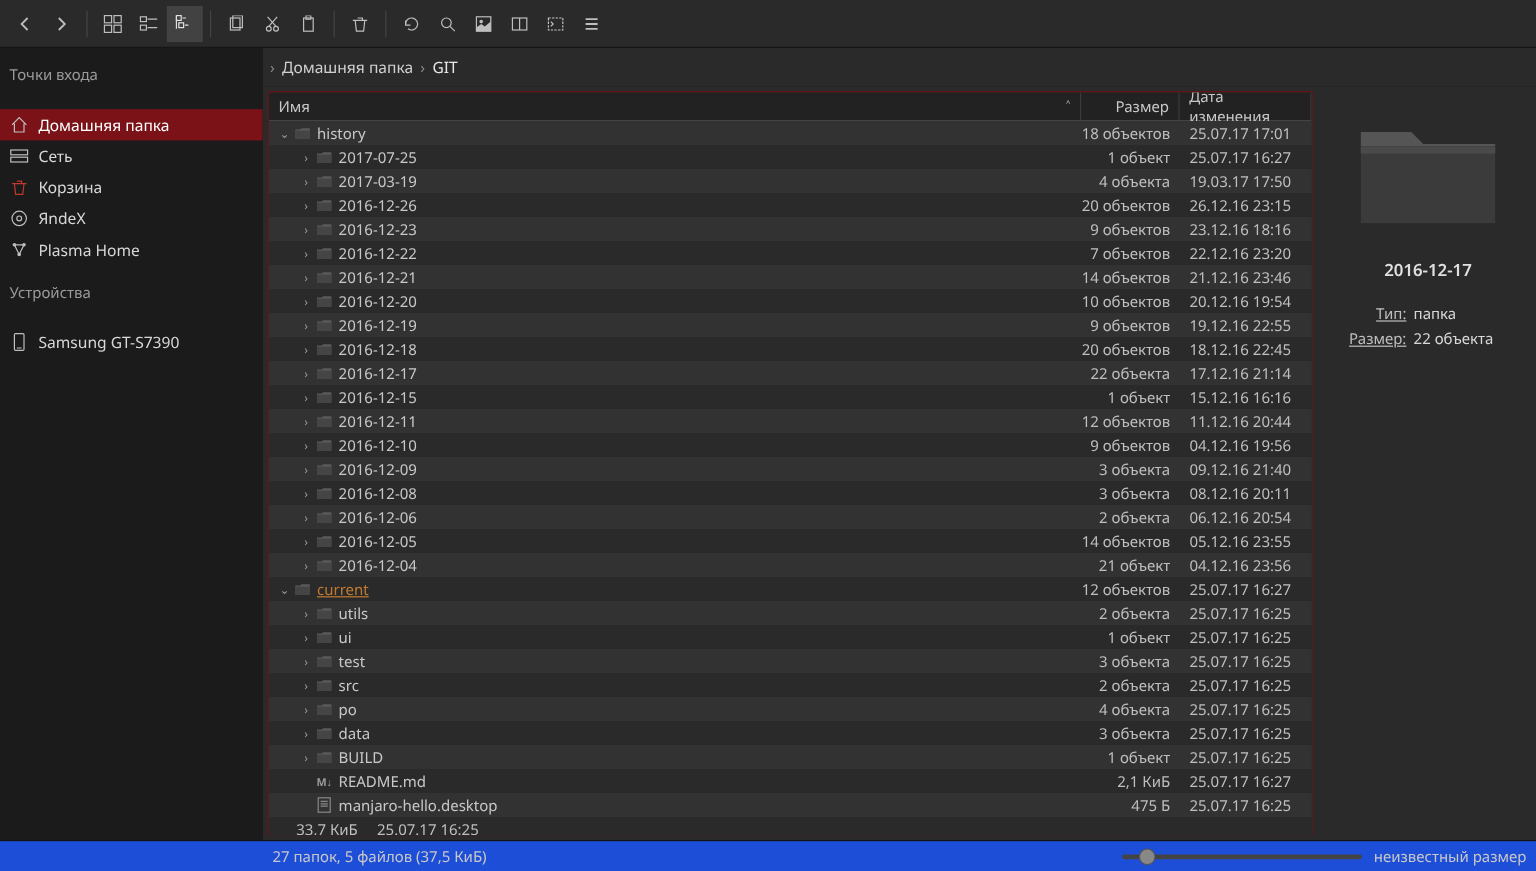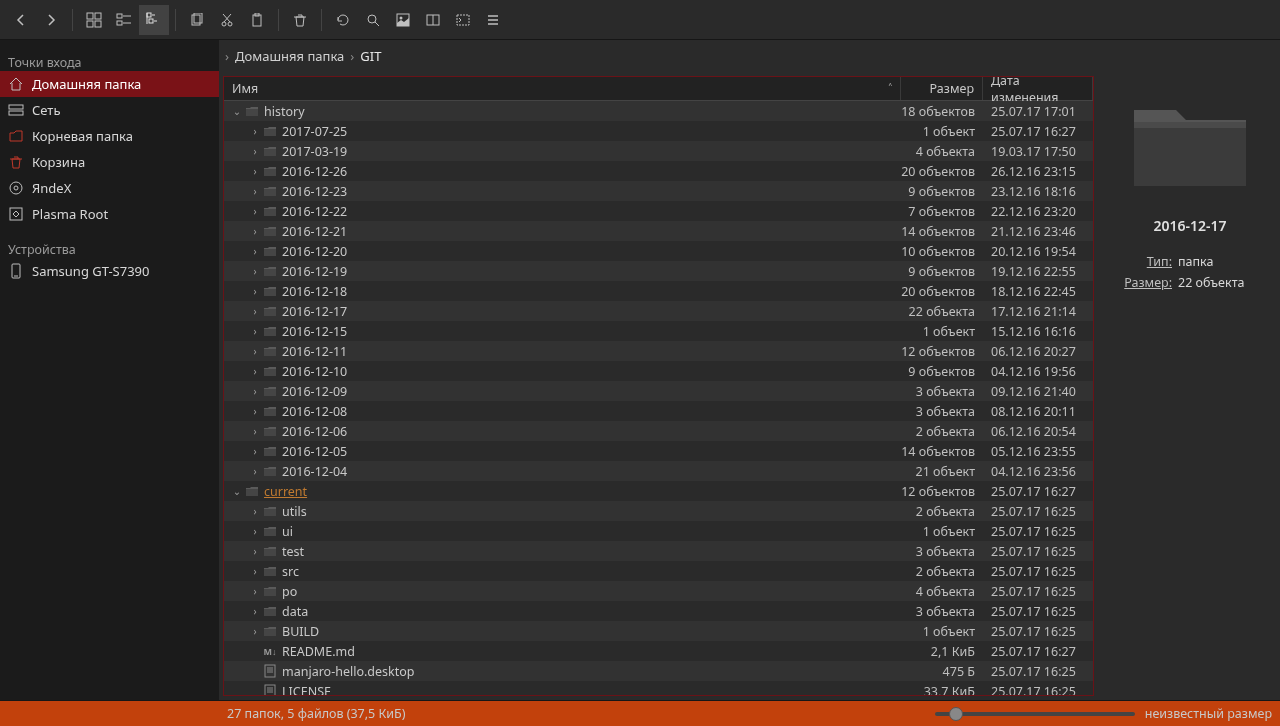--- a/index.html
+++ b/index.html
@@ -9,21 +9,21 @@
 .toolbar { height: 40px; background: #2a2a2a; display: flex; align-items: center; padding: 0 6px; gap: 0; border-bottom: 1px solid #161616; }
 .tool-btn { width: 30px; height: 30px; display: flex; align-items: center; justify-content: center; color: #bfbfbf; cursor: pointer; }
 .tool-btn.active { background: #424242; }
 .tool-sep { width: 1px; height: 22px; background: #444; margin: 0 6px; }
 
 
 .main { flex: 1; display: flex; overflow: hidden; }
 
 
 .sidebar { width: 219px; background: #1b1b1b; padding-top: 8px; overflow-y: auto; }
-.side-header { color: #9a9a9a; font-size: 12.5px; padding: 6px 8px 0 8px; }
+.side-header { color: #9a9a9a; font-size: 12.5px; padding: 6px 8px 20px 8px; }
 .side-item { display: flex; align-items: center; gap: 8px; padding: 4px 8px 4px 8px; height: 26px; color: #d8d8d8; cursor: pointer; }
 .side-item.active { background: #7a1217; color: #fff; }
 .side-icon { width: 16px; height: 16px; display: flex; align-items: center; justify-content: center; flex-shrink: 0; }
 
 
 .content { flex: 1; display: flex; flex-direction: column; }
 
 
 .breadcrumb { height: 32px; background: #2a2a2a; display: flex; align-items: center; padding: 0 6px; color: #d0d0d0; }
 .crumb { display: flex; align-items: center; gap: 4px; padding: 0 6px; cursor: pointer; }
@@ -53,21 +53,21 @@
 
 
 .preview { width: 180px; background: #2a2a2a; display: flex; flex-direction: column; align-items: center; padding-top: 20px; }
 .preview-folder { width: 128px; height: 100px; margin-bottom: 24px; }
 .preview-title { font-size: 14px; font-weight: 600; color: #e0e0e0; margin-bottom: 18px; }
 .preview-row { display: flex; gap: 6px; font-size: 12.5px; margin-bottom: 4px; width: 140px; }
 .preview-label { text-align: right; width: 52px; color: #bfbfbf; text-decoration: underline; }
 .preview-value { color: #d8d8d8; }
 
 
-.status { height: 26px; background: #c2410c; border-top: 1px solid #161616; display: flex; align-items: center; padding: 0 8px; color: #c8c8c8; font-size: 12.5px; gap: 10px; }
+.status { height: 26px; background: #1d4ed8; border-top: 1px solid #161616; display: flex; align-items: center; padding: 0 8px; color: #c8c8c8; font-size: 12.5px; gap: 10px; }
 .status-left { margin-left: 219px; flex: 1; }
 .zoom { display: flex; align-items: center; gap: 0; }
 .zoom-track { width: 200px; height: 4px; background: #444; position: relative; border-radius: 2px; }
 .zoom-thumb { position: absolute; top: -5px; left: 14px; width: 14px; height: 14px; background: #888; border-radius: 7px; border: 1px solid #555; }
 
 
 .file-list::-webkit-scrollbar { width: 14px; }
 .file-list::-webkit-scrollbar-track { background: #222; }
 .file-list::-webkit-scrollbar-thumb { background: #7a1217; border: 2px solid #222; border-radius: 3px; }
 
@@ -199,50 +199,44 @@
             <svg width="16" height="16" viewBox="0 0 16 16">
               <rect x="1" y="3" width="14" height="4" stroke="#bfbfbf" fill="none"></rect>
               <rect x="1" y="9" width="14" height="4" stroke="#bfbfbf" fill="none"></rect>
             </svg>
           </span>
           <span>Сеть</span>
         </div>
         <div class="side-item">
           <span class="side-icon">
             <svg width="16" height="16" viewBox="0 0 16 16">
-              <path d="M2 5 L6 5 L8 3 L14 3 L14 13 L2 13 Z" stroke="#c0392b" fill="none"></path>
-            </svg>
-          </span>
-          <span>Корневая папка</span>
-        </div>
-        <div class="side-item">
-          <span class="side-icon">
-            <svg width="16" height="16" viewBox="0 0 16 16">
               <path d="M4 5 L12 5 L11 14 L5 14 Z M6 3 L10 3 L10 5 M2 5 L14 5" stroke="#c0392b" fill="none"></path>
             </svg>
           </span>
           <span>Корзина</span>
         </div>
         <div class="side-item">
           <span class="side-icon">
             <svg width="16" height="16" viewBox="0 0 16 16">
               <circle cx="8" cy="8" r="6" stroke="#bfbfbf" fill="none"></circle>
               <circle cx="8" cy="8" r="2" stroke="#bfbfbf" fill="none"></circle>
             </svg>
           </span>
           <span>ЯndeX</span>
         </div>
         <div class="side-item">
           <span class="side-icon">
             <svg width="16" height="16" viewBox="0 0 16 16">
-              <rect x="2" y="2" width="12" height="12" stroke="#bfbfbf" fill="none"></rect>
-              <path d="M5 8 L8 5 L11 8 L8 11 Z" stroke="#bfbfbf" fill="none"></path>
+              <circle cx="4" cy="4" r="1.5" fill="#bfbfbf"></circle>
+              <circle cx="12" cy="4" r="1.5" fill="#bfbfbf"></circle>
+              <circle cx="8" cy="12" r="1.5" fill="#bfbfbf"></circle>
+              <path d="M4 4 L12 4 L8 12 Z" stroke="#bfbfbf" fill="none"></path>
             </svg>
           </span>
-          <span>Plasma Root</span>
+          <span>Plasma Home</span>
         </div>
       </div>
     <div class="side-header" style="margin-top:8px">Устройства</div>
     <div id="devices-list">
         <div class="side-item">
           <span class="side-icon">
             <svg width="16" height="16" viewBox="0 0 16 16">
               <rect x="4" y="1" width="8" height="14" rx="1" stroke="#bfbfbf" fill="none"></rect>
               <line x1="6" y1="13" x2="10" y2="13" stroke="#bfbfbf"></line>
             </svg>
@@ -457,21 +451,21 @@
                 <span class="twist">›</span>
                 <span class="ficon">
                   <svg class="folder-svg" viewBox="0 0 14 12">
                     <path d="M1 3 L5 3 L6 2 L13 2 L13 11 L1 11 Z" fill="#5a5a5a"></path>
                     <rect x="1" y="4" width="12" height="7" fill="#454545"></rect>
                   </svg>
                 </span>
                 <span>2016-12-11</span>
               </div>
     <div class="cell-size">12 объектов</div>
-    <div class="cell-date">06.12.16 20:27</div>
+    <div class="cell-date">11.12.16 20:44</div>
             </div>
             <div class="row odd">
     <div class="cell-name">
                 <span class="indent" style="width:24px"></span>
                 <span class="twist">›</span>
                 <span class="ficon">
                   <svg class="folder-svg" viewBox="0 0 14 12">
                     <path d="M1 3 L5 3 L6 2 L13 2 L13 11 L1 11 Z" fill="#5a5a5a"></path>
                     <rect x="1" y="4" width="12" height="7" fill="#454545"></rect>
                   </svg>
@@ -699,33 +693,20 @@
                     <line x1="3" y1="6" x2="9" y2="6" stroke="#888"></line>
                     <line x1="3" y1="8" x2="9" y2="8" stroke="#888"></line>
                   </svg>
                 </span>
                 <span>manjaro-hello.desktop</span>
               </div>
     <div class="cell-size">475 Б</div>
     <div class="cell-date">25.07.17 16:25</div>
             </div>
             <div class="row odd">
-    <div class="cell-name">
-                <span class="indent" style="width:24px"></span>
-                <span class="twist">&nbsp;</span>
-                <span class="ficon">
-                  <svg class="file-svg" viewBox="0 0 12 14">
-                    <rect x="1" y="1" width="10" height="12" fill="none" stroke="#888"></rect>
-                    <line x1="3" y1="4" x2="9" y2="4" stroke="#888"></line>
-                    <line x1="3" y1="6" x2="9" y2="6" stroke="#888"></line>
-                    <line x1="3" y1="8" x2="9" y2="8" stroke="#888"></line>
-                  </svg>
-                </span>
-                <span>LICENSE</span>
-              </div>
     <div class="cell-size">33,7 КиБ</div>
     <div class="cell-date">25.07.17 16:25</div>
             </div>
           </div>
       </div>
 
       <div class="preview">
         <div class="preview-folder">
           <svg viewBox="0 0 128 100" width="128" height="100">
             <path d="M8 18 L50 18 L60 28 L120 28 L120 30 L8 30 Z" fill="#555"></path>

